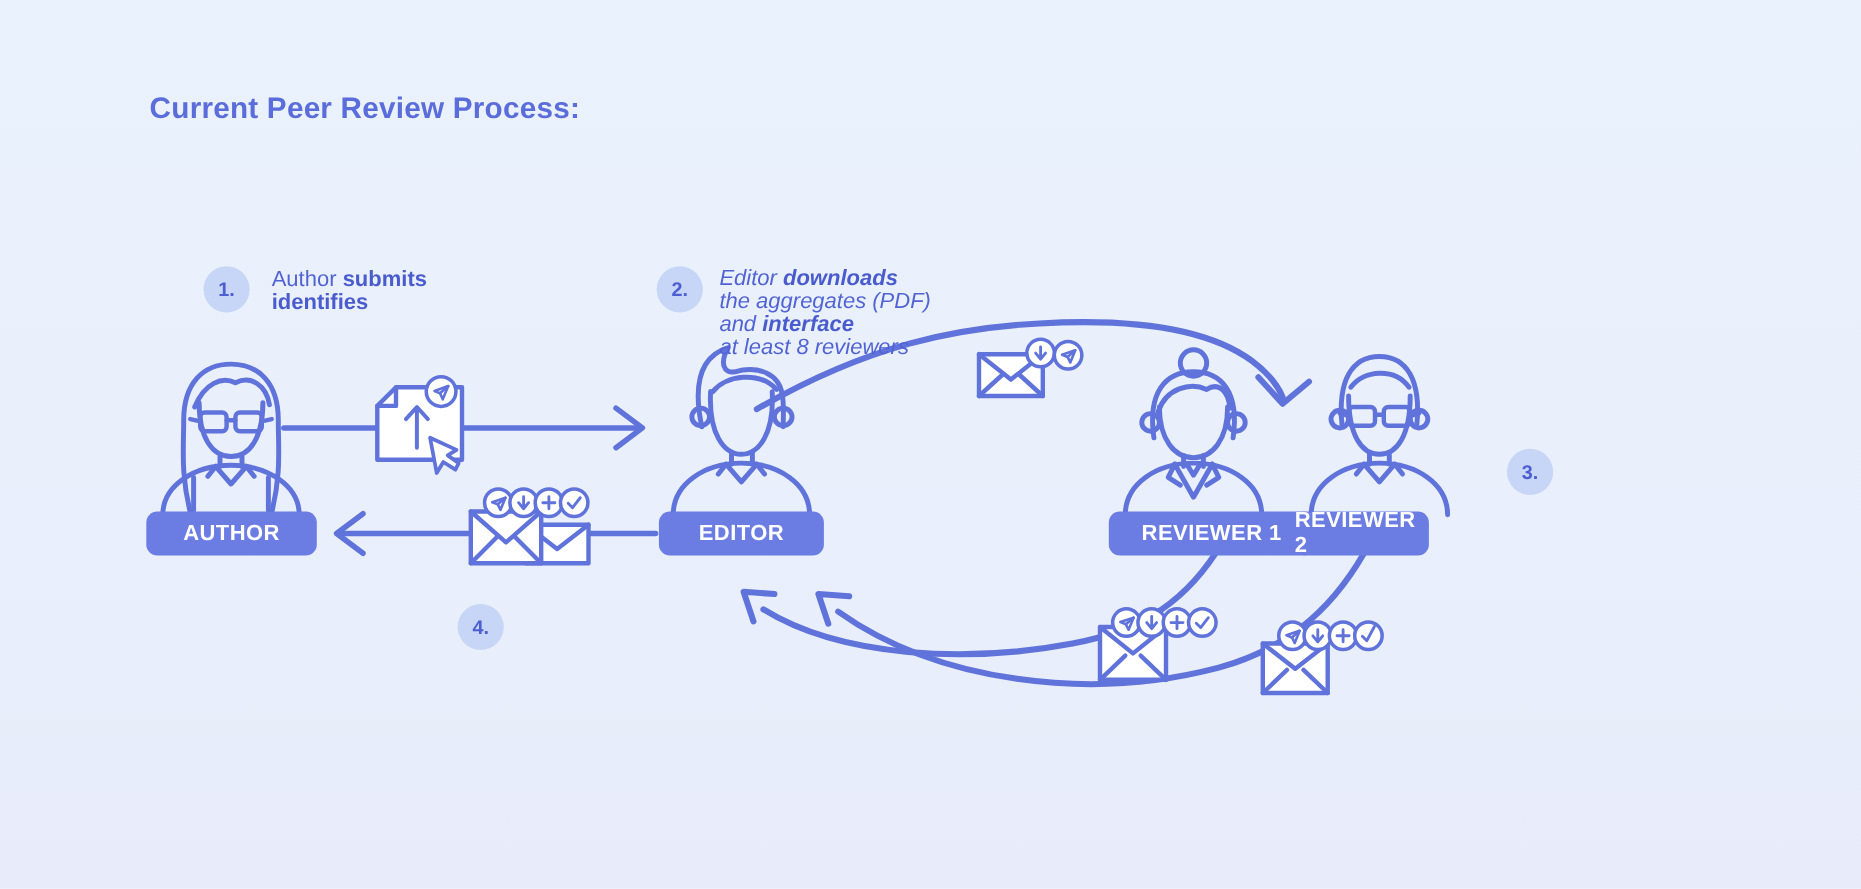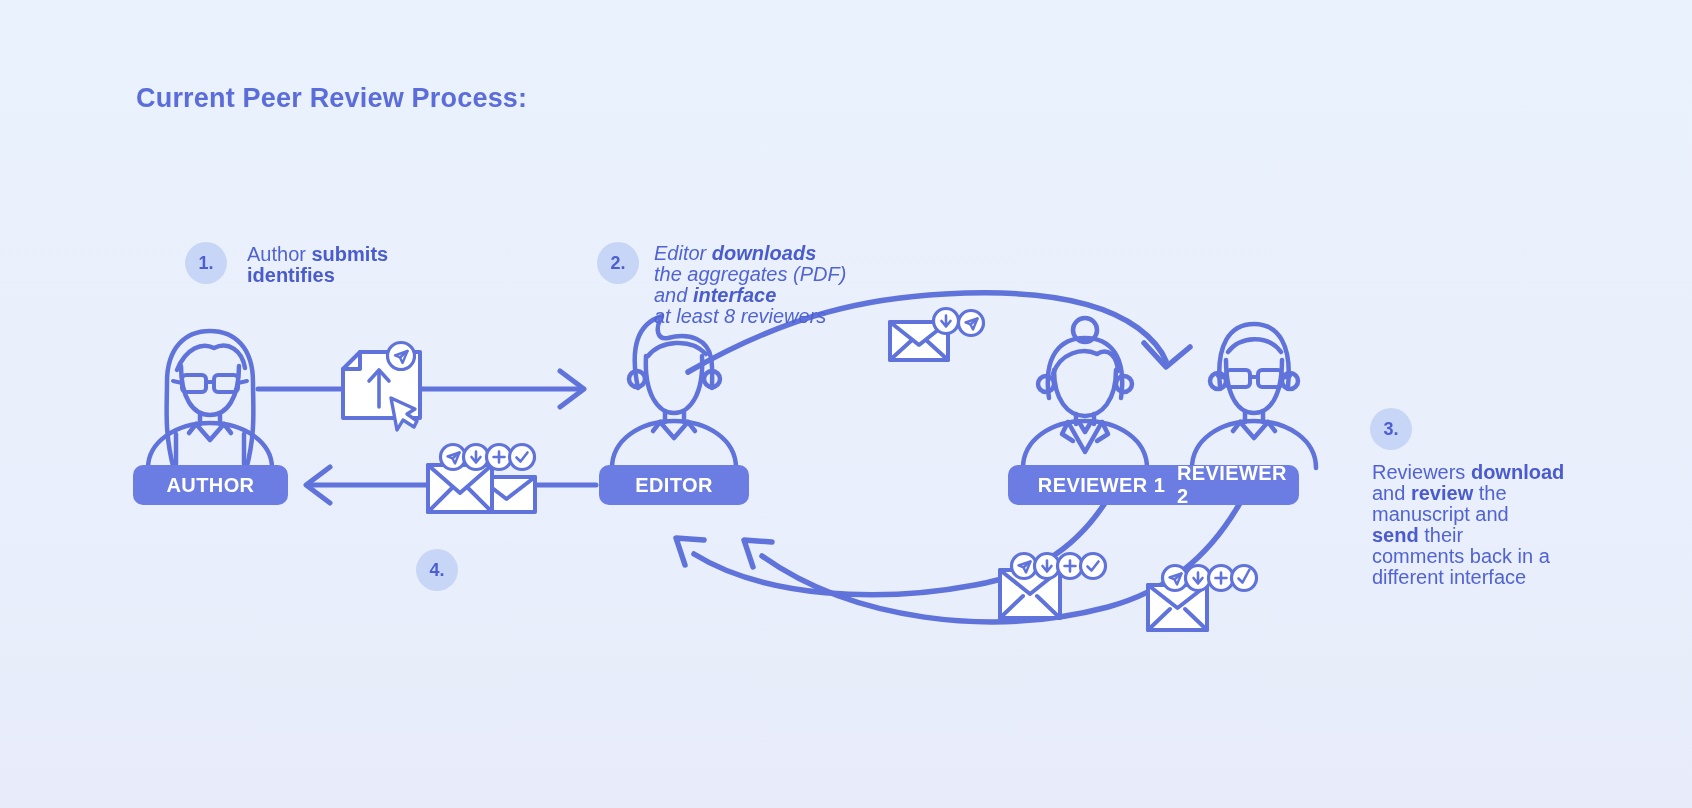--- a/index.html
+++ b/index.html
@@ -230,21 +230,20 @@
   <div class="step-text" style="left:247px;top:244px;width:170px;"><span>Author </span><b>submits</b><br><b>identifies</b></div>
 
   <div class="step-badge" style="left:597px;top:242px;">
     <span>2.</span>
   </div>
   <div class="step-text" style="left:654px;top:243px;width:195px;font-style:italic;"><span>Editor </span><b>downloads</b><br><span>the aggregates (PDF)</span><br><span>and </span><b>interface</b><br><span>at least 8 reviewers</span></div>
 
   <div class="step-badge" style="left:1370px;top:408px;">
     <span>3.</span>
   </div>
-  <div class="step-text" style="left:1372px;top:462px;width:200px;"><span>Reviewers </span><b>download</b><br><span>and </span><b>review</b><span> the</span><br><span>manuscript and</span><br><b>send</b><span> their</span><br><span>comments back in a</span><br><span>different interface</span></div>
 
   <div class="step-badge" style="left:416px;top:549px;">
     <span>4.</span>
   </div>
 
   <div class="actor-label" style="left:133px;top:465px;width:155px;">
     <span>AUTHOR</span>
   </div>
   <div class="actor-label" style="left:599px;top:465px;width:150px;">
     <span>EDITOR</span>

